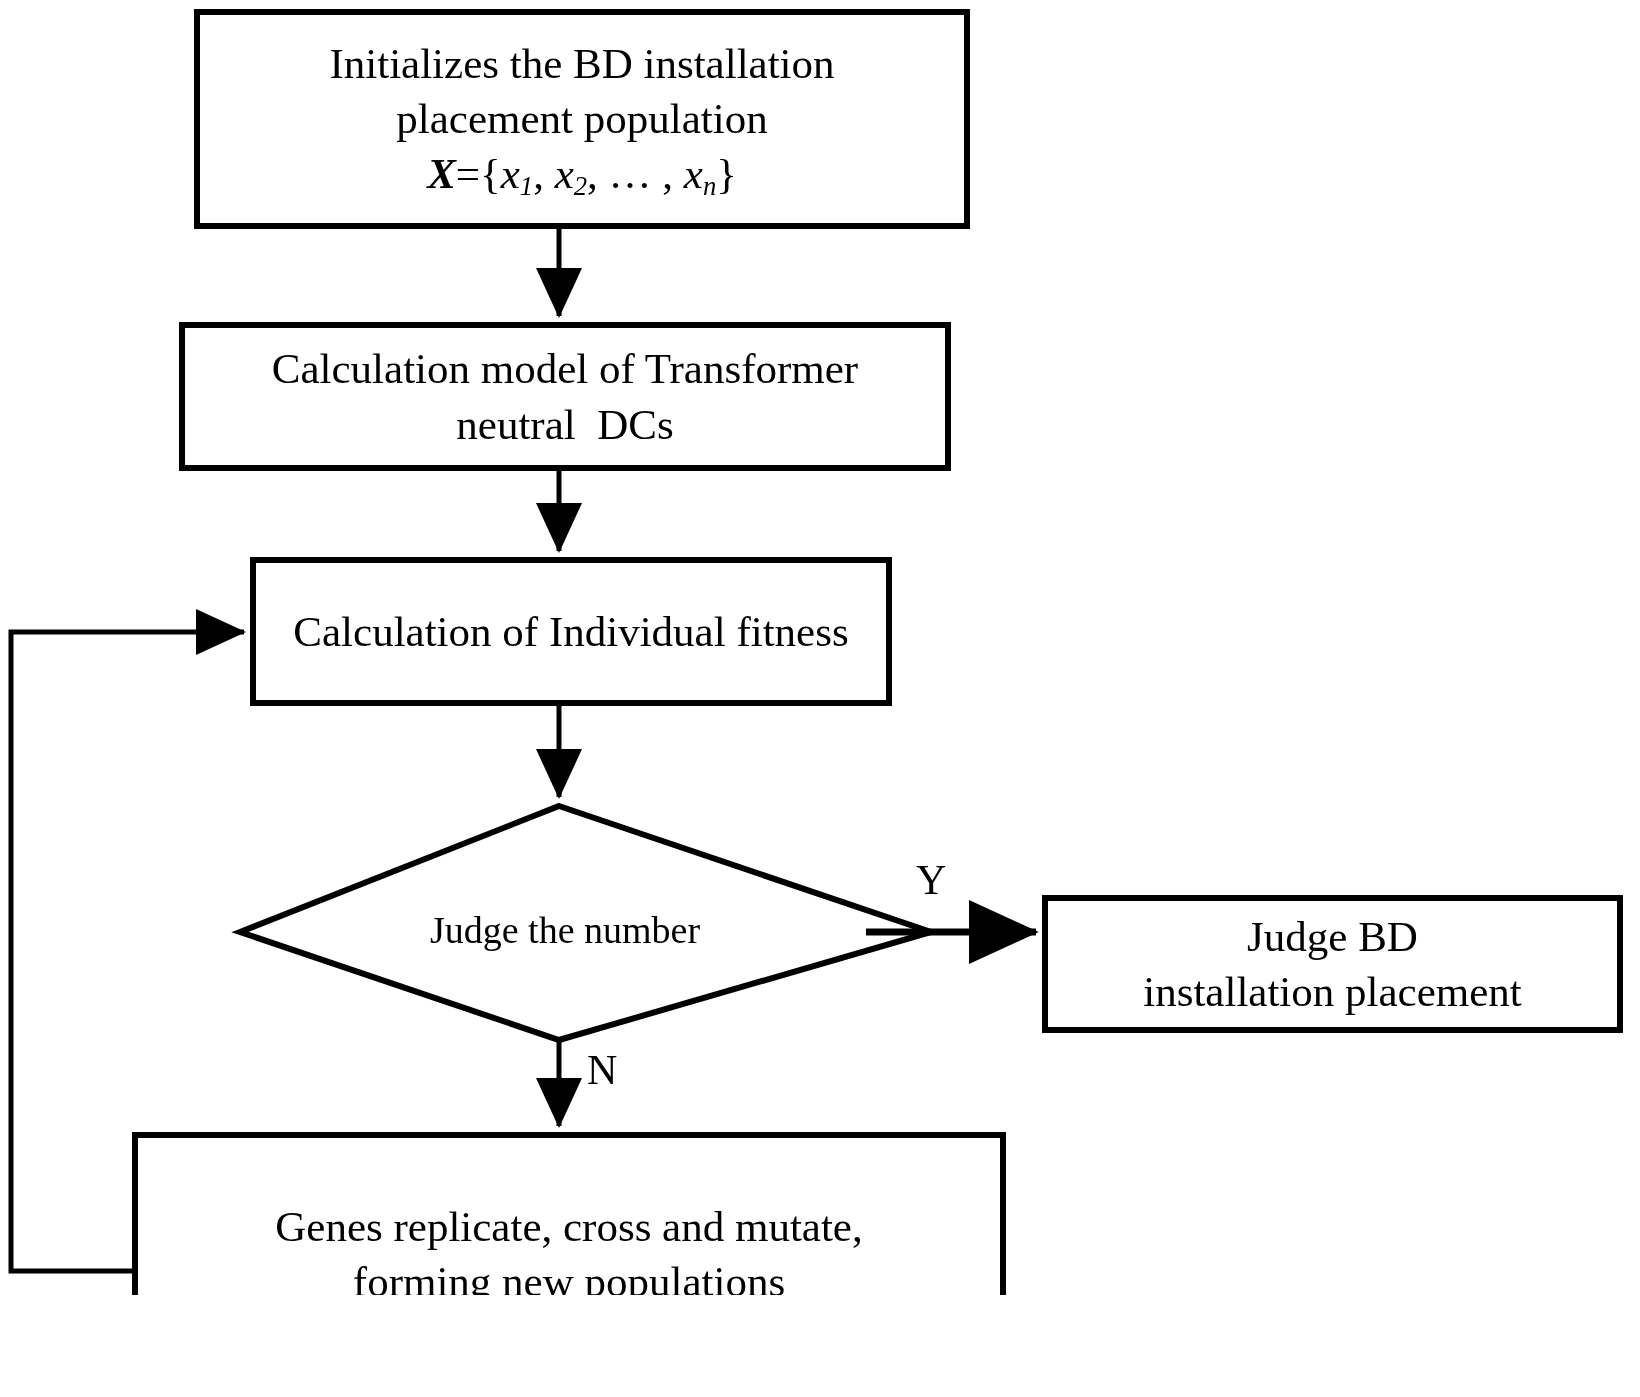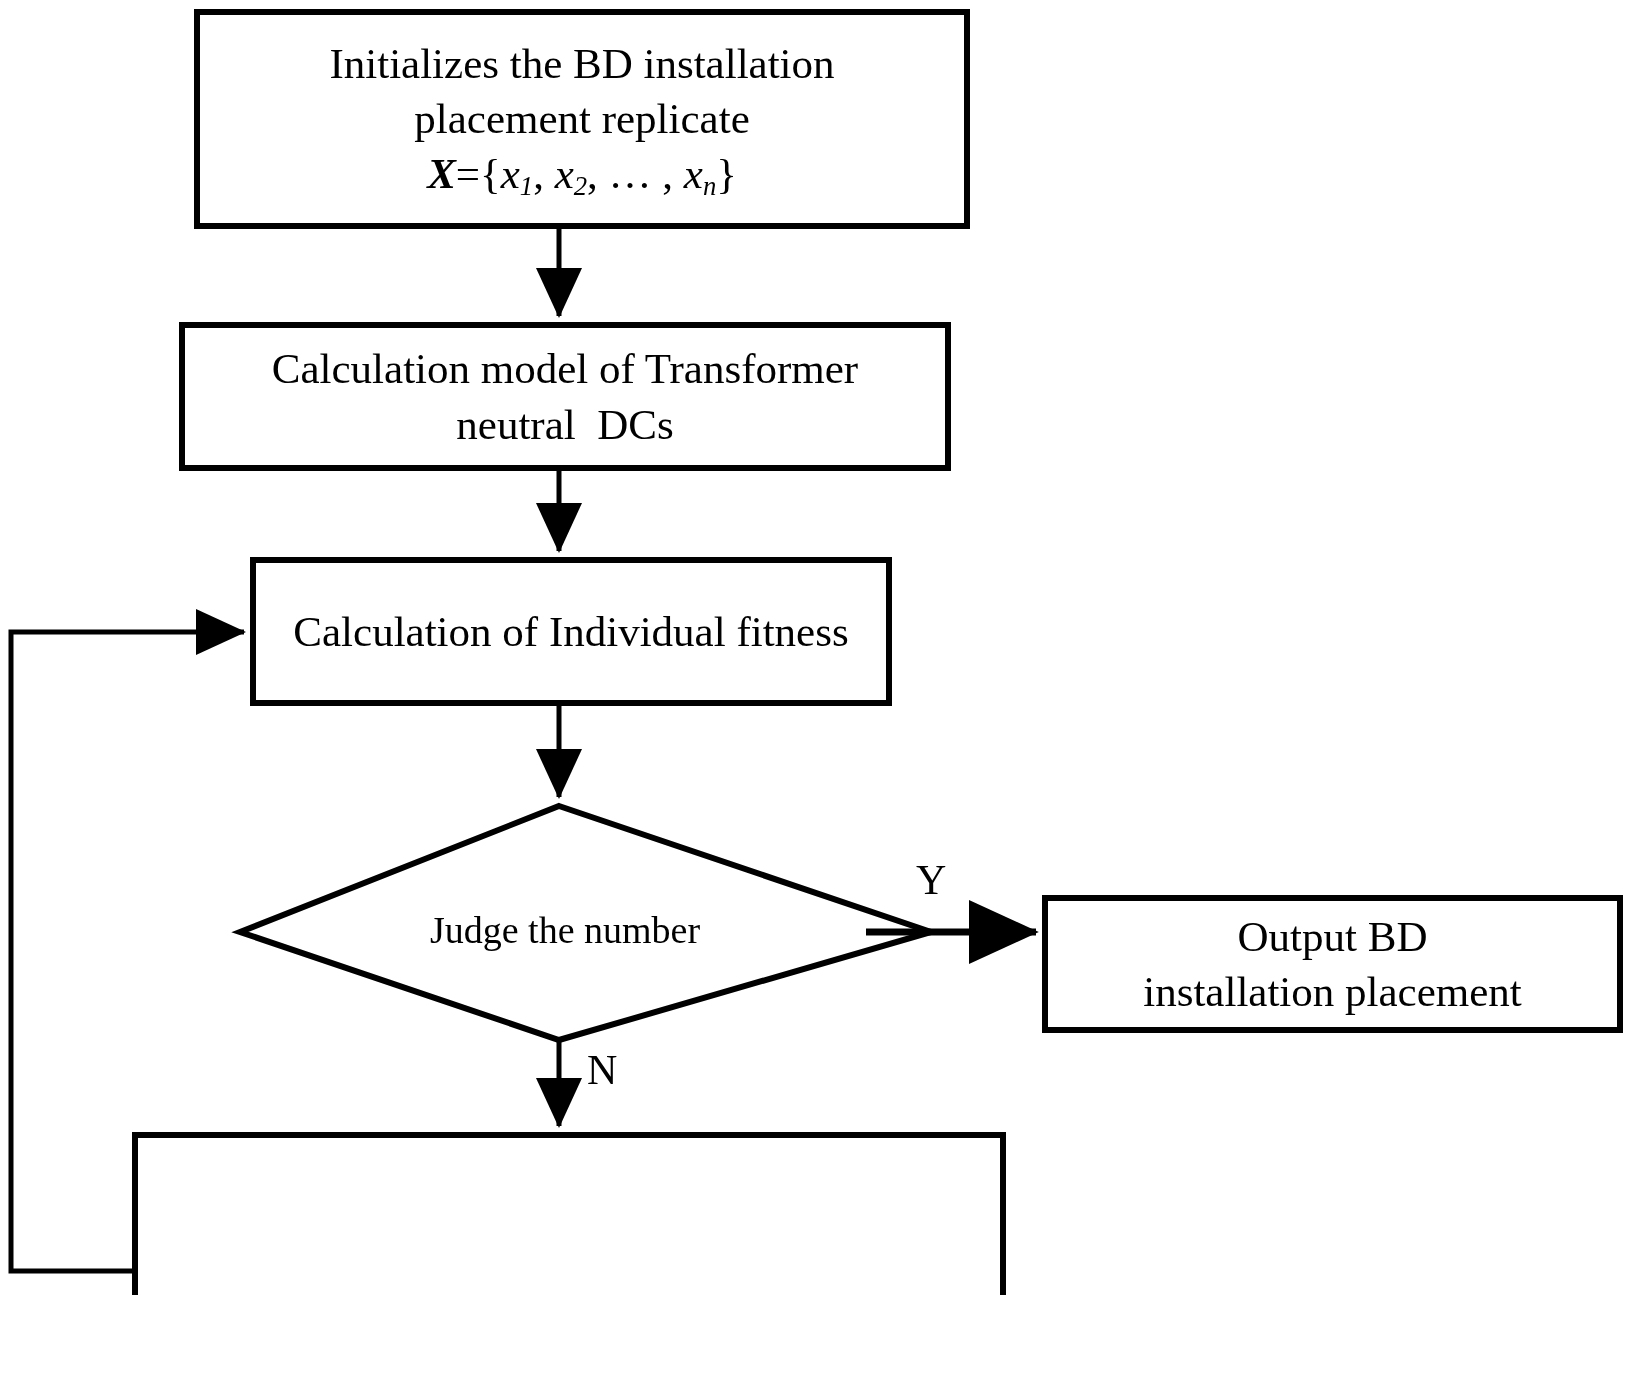--- a/index.html
+++ b/index.html
@@ -99,39 +99,43 @@
 
     <line x1="559" y1="1040" x2="559" y2="1126" stroke="#000000" stroke-width="5" marker-end="url(#arrow)"></line>
 
     <rect x="135" y="1135" width="868" height="238" fill="#ffffff" stroke="#000000" stroke-width="6"></rect>
 
     <polyline points="135,1271 11,1271 11,632 244,632" fill="none" stroke="#000000" stroke-width="5" marker-end="url(#arrow)"></polyline>
   </svg>
 
   <div class="node-text" id="box1-text">
     <span class="ln">Initializes the BD installation</span>
-    <span class="ln">placement replicate</span>
+    <span class="ln">placement population</span>
     <span class="ln math"><b>X</b><span>={</span><i>x</i><sub>1</sub><span>, </span><i>x</i><sub>2</sub><span>, </span><span>…</span><span> , </span><i>x</i><sub>n</sub><span>}</span></span>
   </div>
 
   <div class="node-text" id="box3-text">
     <span class="ln">Calculation of Individual fitness</span>
   </div>
 
   <div class="node-text" id="box2-text">
     <span class="ln">Calculation model of Transformer</span>
     <span class="ln">neutral  DCs</span>
   </div>
 
   <div class="node-text" id="diamond-text">
     <span class="ln">Judge the number</span>
   </div>
 
   <div class="node-text" id="output-text">
-    <span class="ln">Output BD</span>
+    <span class="ln">Judge BD</span>
     <span class="ln">installation placement</span>
   </div>
 
+  <div class="node-text" id="bottom-text">
+    <span class="ln">Genes replicate, cross and mutate,</span>
+    <span class="ln">forming new populations</span>
+  </div>
 
   <div class="branch-label" id="label-y">Y</div>
   <div class="branch-label" id="label-n">N</div>
 
 </div>
 
 </body></html>

